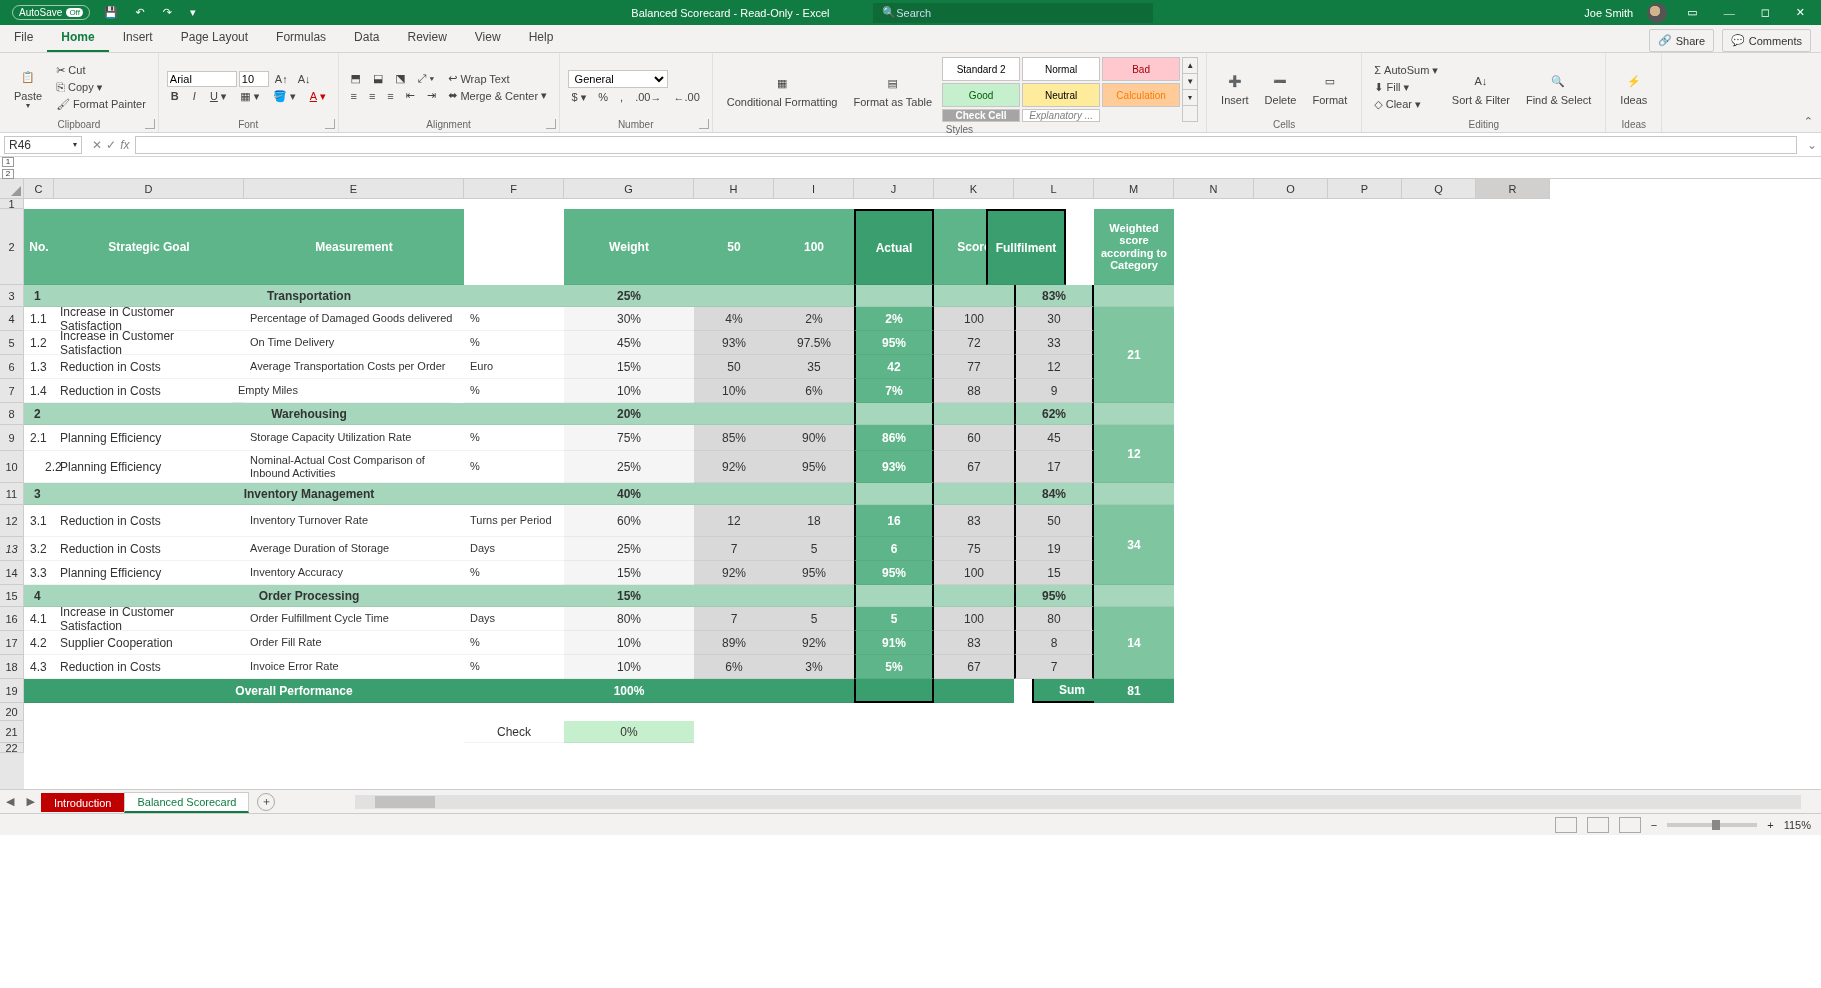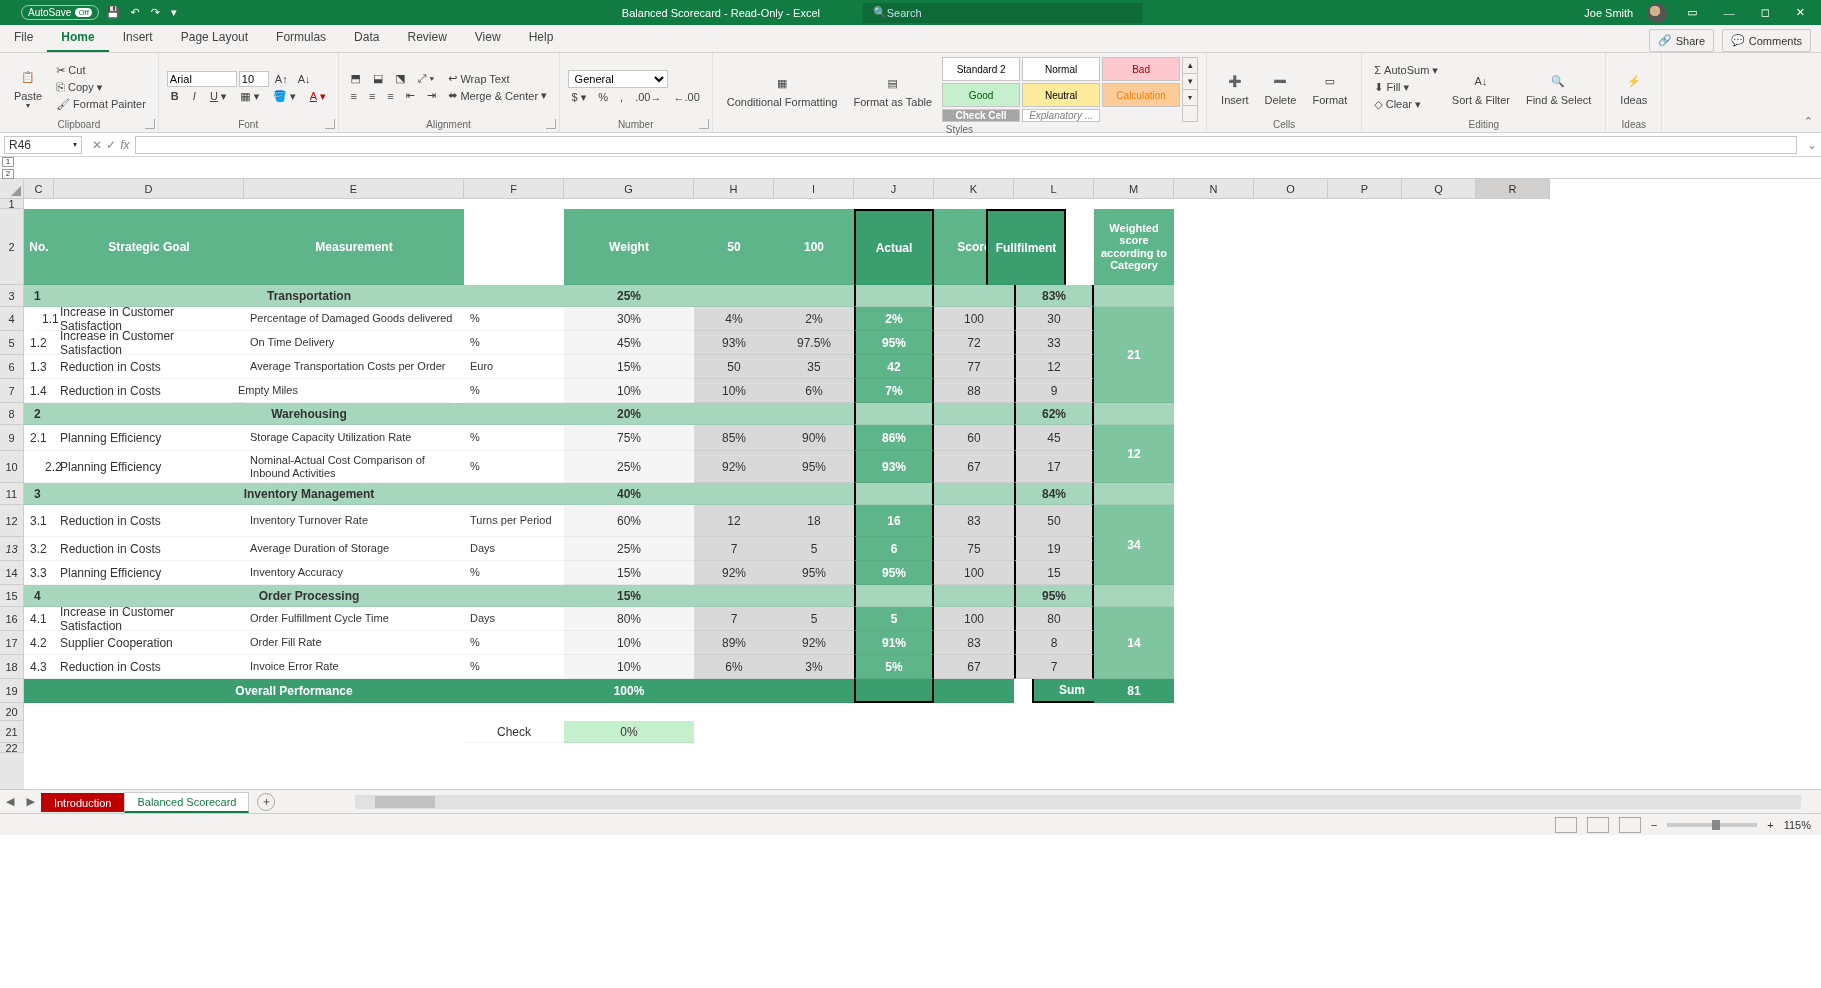--- a/index.html
+++ b/index.html
@@ -1,20 +1,20 @@
 <!DOCTYPE html>
 <html><head>
 <meta charset="utf-8">
 <style>
 * { box-sizing: border-box; margin: 0; padding: 0; font-family: "Segoe UI", Arial, sans-serif; }
 body { background: #fff; font-size: 12px; color: #333; overflow: hidden; width: 1821px; height: 988px; }
 
 
 .titlebar { height: 25px; background: #107c41; color: #fff; display: flex; align-items: center; font-size: 11px; }
-.titlebar .left { display: flex; align-items: center; gap: 3px; padding-left: 21px; }
+.titlebar .left { display: flex; align-items: center; gap: 10px; padding-left: 12px; }
 .autosave { display: flex; align-items: center; gap: 4px; border: 1px solid rgba(255,255,255,.6); border-radius: 10px; padding: 1px 6px; font-size: 10px;}
 .qat-btn { color: #fff; padding: 0 4px; cursor: pointer; }
 .titlebar .center { flex: 1; text-align: center; }
 .search-box { margin-left: 40px; background: #0e6b38; display: inline-flex; align-items: center; padding: 2px 10px; width: 280px; height: 20px; color: #cde; font-size: 11px;}
 .titlebar .right { display: flex; align-items: center; gap: 14px; padding-right: 10px; }
 .win-btn { padding: 0 6px; cursor: pointer; font-family: "Segoe UI Symbol"; }
 .avatar { width: 20px; height: 20px; border-radius: 50%; background: radial-gradient(circle at 40% 40%, #d2b48c 30%, #555 31%); }
 
 
 .menu-row { height: 28px; background: #f3f2f1; display: flex; align-items: flex-end; border-bottom: 1px solid #d4d4d4; font-size: 12px; }
@@ -394,21 +394,21 @@
       <div class="cellv hdr-green ac" style="position: absolute; top: 10px; left: 1070px; width: 80px; height: 76px; line-height: 1.1; font-size: 11px;">Weighted score according to Category</div>
       <div class="cellv cat-row al" style="position: absolute; top: 86px; left: 0px; width: 30px; height: 22px; padding-left: 10px;">1</div>
       <div class="cellv cat-row ac" style="position: absolute; top: 86px; left: 30px; width: 510px; height: 22px;">Transportation</div>
       <div class="cellv cat-row ac" style="position: absolute; top: 86px; left: 540px; width: 130px; height: 22px;">25%</div>
       <div class="cellv cat-row ac" style="position: absolute; top: 86px; left: 670px; width: 80px; height: 22px;"></div>
       <div class="cellv cat-row ac" style="position: absolute; top: 86px; left: 750px; width: 80px; height: 22px;"></div>
       <div class="cellv cat-row ac bordK" style="position: absolute; top: 86px; left: 830px; width: 80px; height: 22px;"></div>
       <div class="cellv cat-row ac" style="position: absolute; top: 86px; left: 910px; width: 80px; height: 22px;"></div>
       <div class="cellv cat-row ac bordM" style="position: absolute; top: 86px; left: 990px; width: 80px; height: 22px;">83%</div>
       <div class="cellv cat-row ac" style="position: absolute; top: 86px; left: 1070px; width: 80px; height: 22px;"></div>
-      <div class="cellv al" style="position: absolute; top: 108px; left: 12px; width: 30px; height: 24px;">1.1</div>
+      <div class="cellv al" style="position: absolute; top: 108px; left: 0px; width: 30px; height: 24px;">1.1</div>
       <div class="cellv al" style="position: absolute; top: 108px; left: 30px; width: 190px; height: 24px;">Increase in Customer Satisfaction</div>
       <div class="cellv al" style="position: absolute; top: 108px; left: 220px; width: 220px; height: 24px; font-size: 11px; line-height: 1.1;">Percentage of Damaged Goods delivered</div>
       <div class="cellv al" style="position: absolute; top: 108px; left: 440px; width: 100px; height: 24px; font-size: 11px; line-height: 1.1;">%</div>
       <div class="cellv data-light ac" style="position: absolute; top: 108px; left: 540px; width: 130px; height: 24px;">30%</div>
       <div class="cellv data-gray ac" style="position: absolute; top: 108px; left: 670px; width: 80px; height: 24px;">4%</div>
       <div class="cellv data-gray ac" style="position: absolute; top: 108px; left: 750px; width: 80px; height: 24px;">2%</div>
       <div class="cellv actual-col ac bordK" style="position: absolute; top: 108px; left: 830px; width: 80px; height: 24px;">2%</div>
       <div class="cellv data-gray ac" style="position: absolute; top: 108px; left: 910px; width: 80px; height: 24px;">100</div>
       <div class="cellv data-gray ac bordM" style="position: absolute; top: 108px; left: 990px; width: 80px; height: 24px;">30</div>
       <div class="cellv al" style="position: absolute; top: 132px; left: 0px; width: 30px; height: 24px;">1.2</div>

